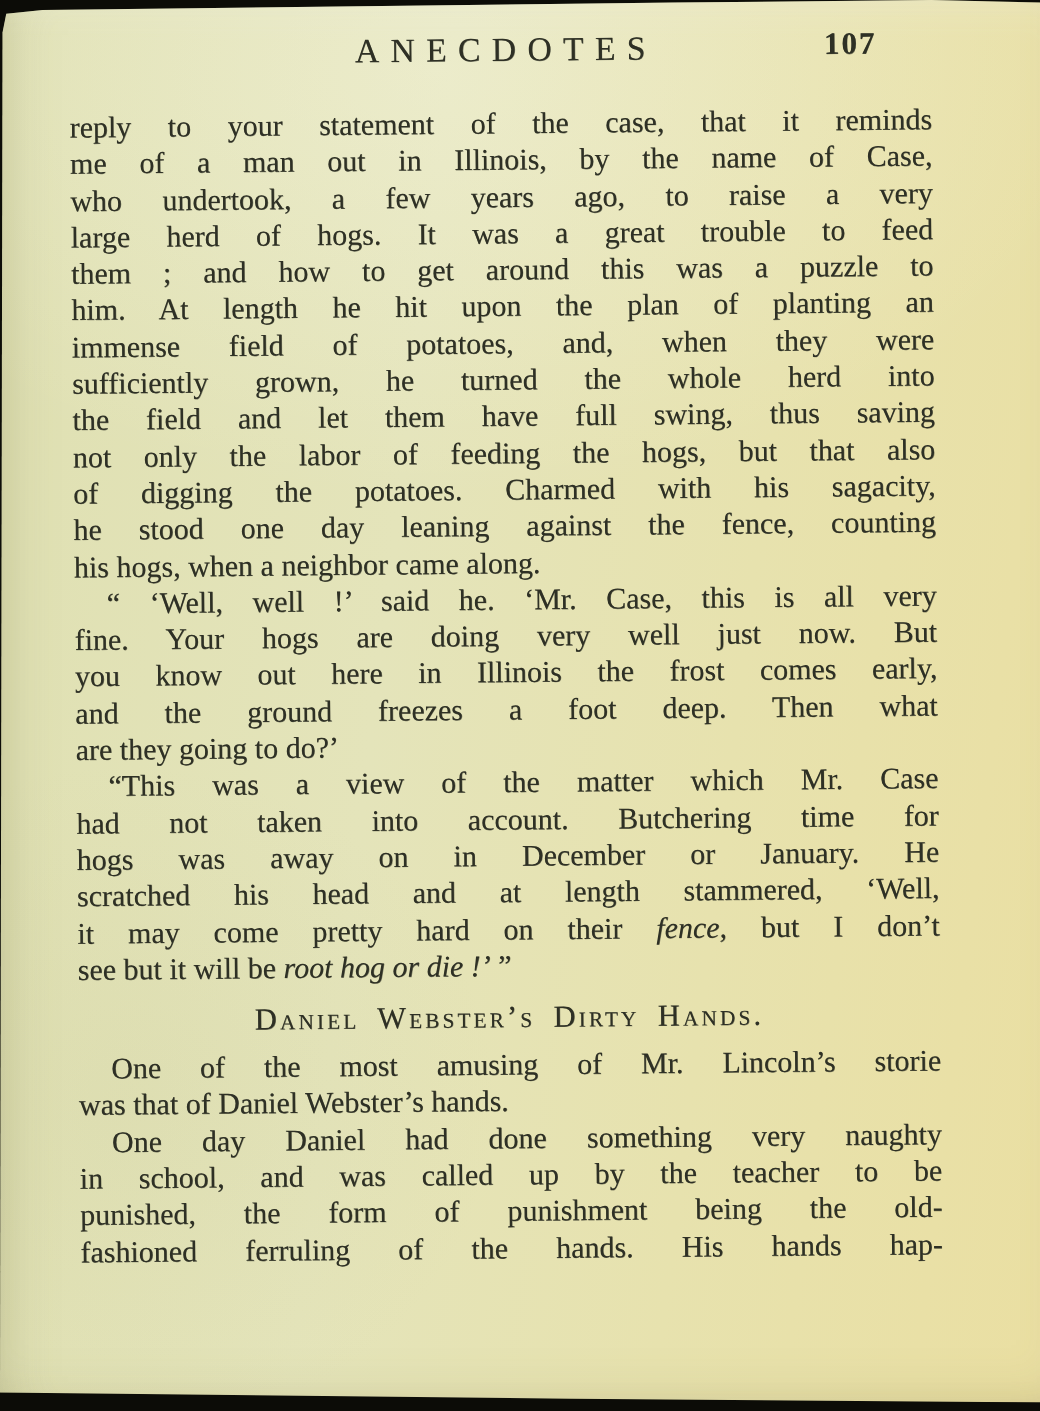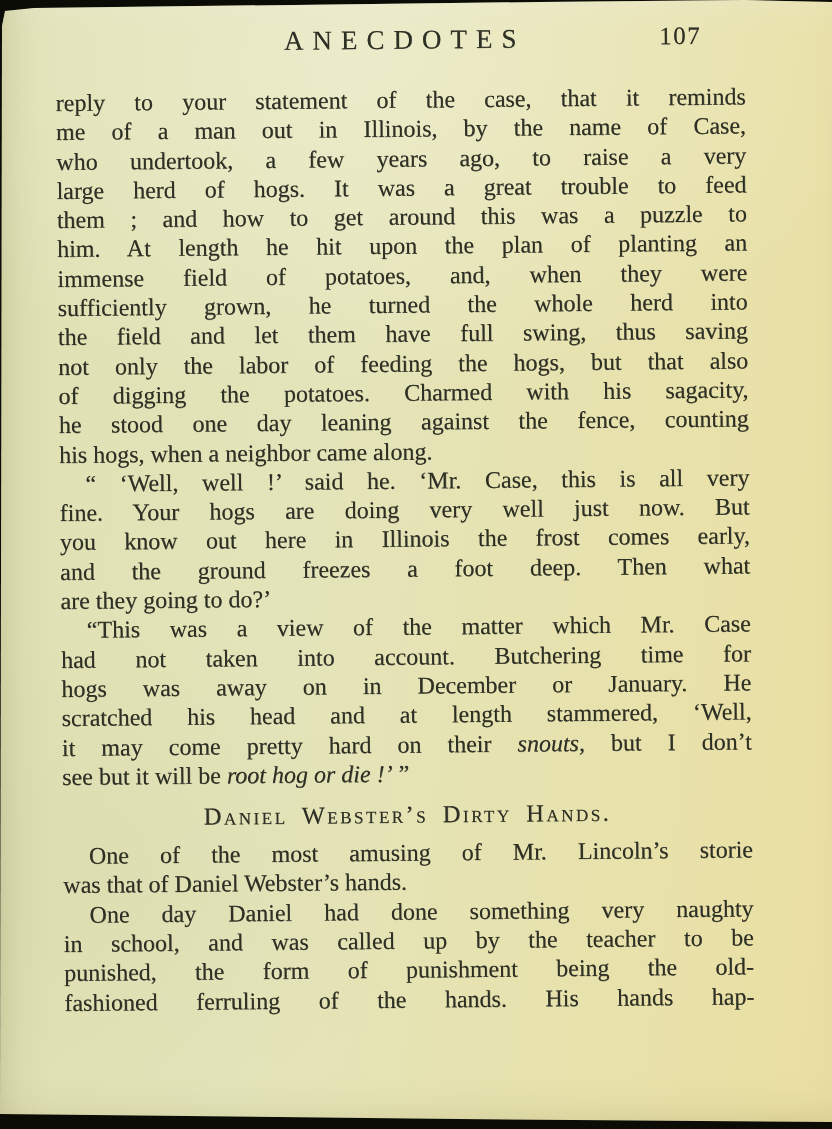--- a/index.html
+++ b/index.html
@@ -54,21 +54,21 @@
     text-align: center;
     font-size: 27px;
     letter-spacing: 9px;
     padding-left: 9px; 
   }
   .page-number {
     position: absolute;
     right: 44px;
     top: 0;
     font-size: 25px;
-    font-weight: normal;
+    font-weight: bold;
     letter-spacing: 1.5px;
   }
 
   .paragraph { margin: 0; }
 
   .line {
     font-size: 24px;
     line-height: 29.3px;
     text-align: justify;
     text-align-last: justify;
@@ -119,21 +119,21 @@
         <div class="line">fine. Your hogs are doing very well just now. But</div>
         <div class="line">you know out here in Illinois the frost comes early,</div>
         <div class="line">and the ground freezes a foot deep. Then what</div>
         <div class="line last">are they going to do?’</div>
       </div>
       <div class="paragraph">
         <div class="line indent">“This was a view of the matter which Mr. Case</div>
         <div class="line">had not taken into account. Butchering time for</div>
         <div class="line">hogs was away on in December or January. He</div>
         <div class="line">scratched his head and at length stammered, ‘Well,</div>
-        <div class="line">it may come pretty hard on their <em>snouts,</em> but I don’t</div>
+        <div class="line">it may come pretty hard on their <em>fence,</em> but I don’t</div>
         <div class="line last">see but it will be <em>root hog or die !’</em> ”</div>
       </div>
       <div class="section-heading">Daniel Webster’s Dirty Hands.</div>
       <div class="paragraph">
         <div class="line indent">One of the most amusing of Mr. Lincoln’s storie</div>
         <div class="line last">was that of Daniel Webster’s hands.</div>
       </div>
       <div class="paragraph">
         <div class="line indent">One day Daniel had done something very naughty</div>
         <div class="line">in school, and was called up by the teacher to be</div>

